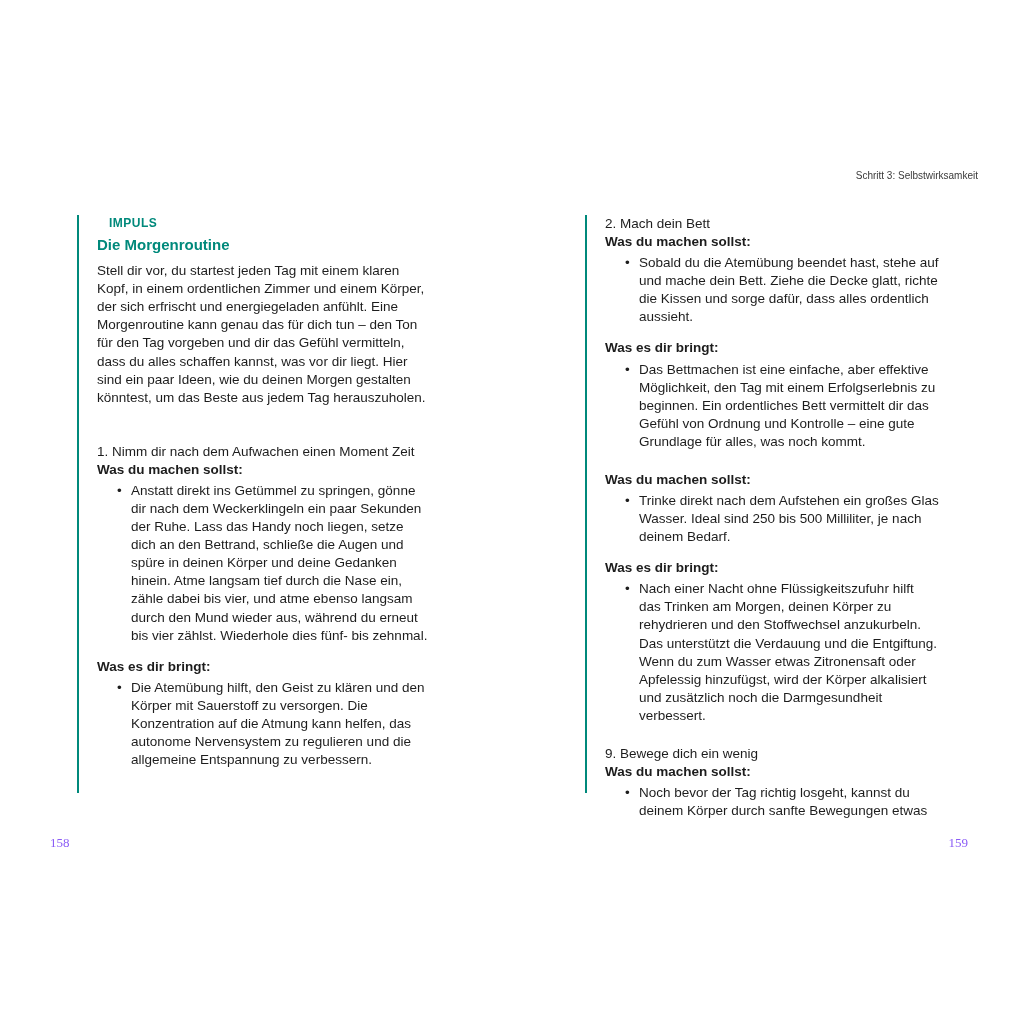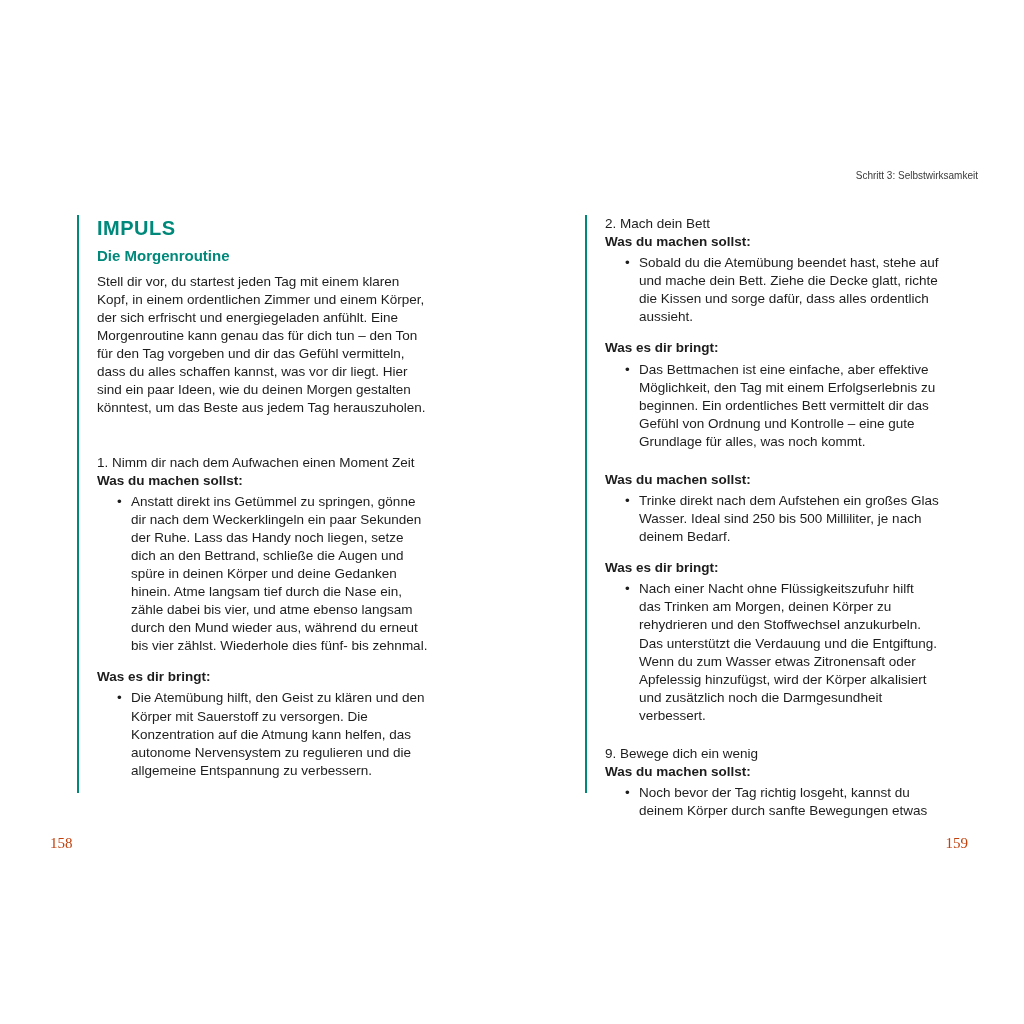--- a/index.html
+++ b/index.html
@@ -16,44 +16,44 @@
   .running-header {
     position: absolute;
     top: 170px; right: 46px;
     font-size: 10px;
     color: #3a3a3a;
   }
   .page-number {
     position: absolute;
     top: 835px;
     font-family: "Liberation Serif", serif;
-    font-size: 15px;
-    color: #c2410c;
+    font-size: 13px;
+    color: #8b5cf6;
   }
   .page-number.left { left: 50px; }
   .page-number.right { right: 56px; }
 
   .column {
     position: absolute;
     top: 215px;
     height: 578px;
     border-left: 2px solid var(--accent);
     padding-left: 18px;
     font-size: 13.5px;
     line-height: 1.34;
   }
   .column.left  { left: 77px;  width: 352px; }
   .column.right { left: 585px; width: 354px; }
 
   .kicker {
     color: var(--accent);
     font-weight: bold;
-    font-size: 20px;
+    font-size: 12px;
     letter-spacing: 0.5px;
-    margin: 0 0 4px 0;
+    margin: 0 0 4px 12px;
   }
   .chapter-title {
     color: var(--accent);
     font-weight: bold;
     font-size: 15px;
     margin: 0 0 7px 0;
   }
   .intro {
     margin: 0 0 36px 0;
   }

